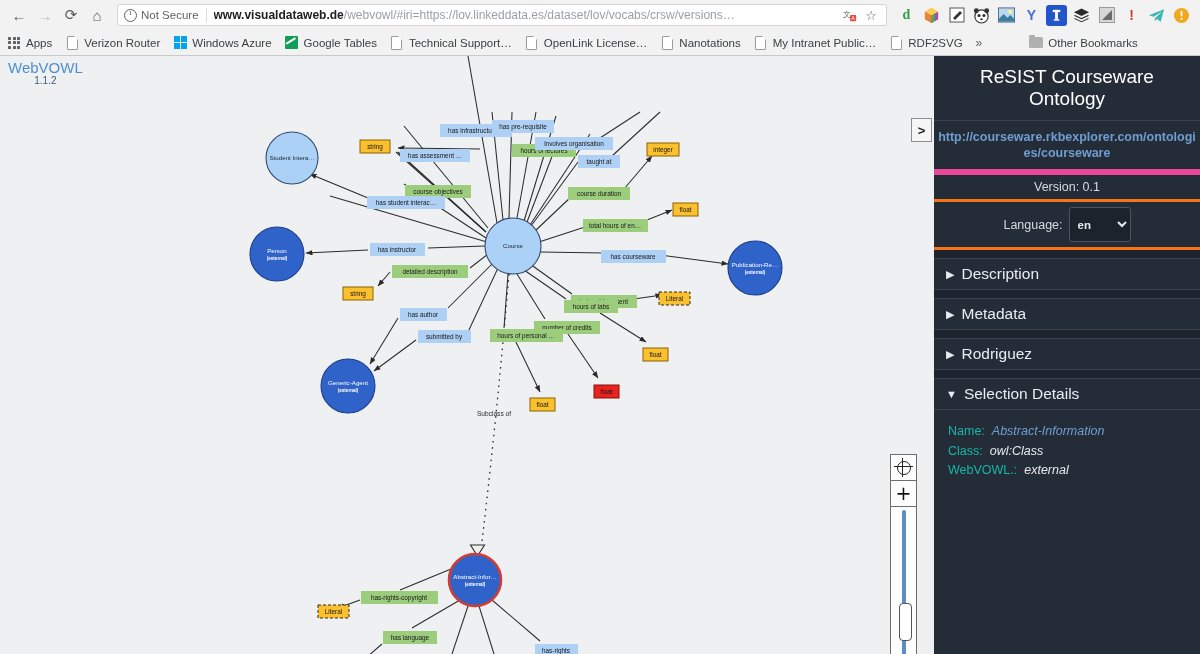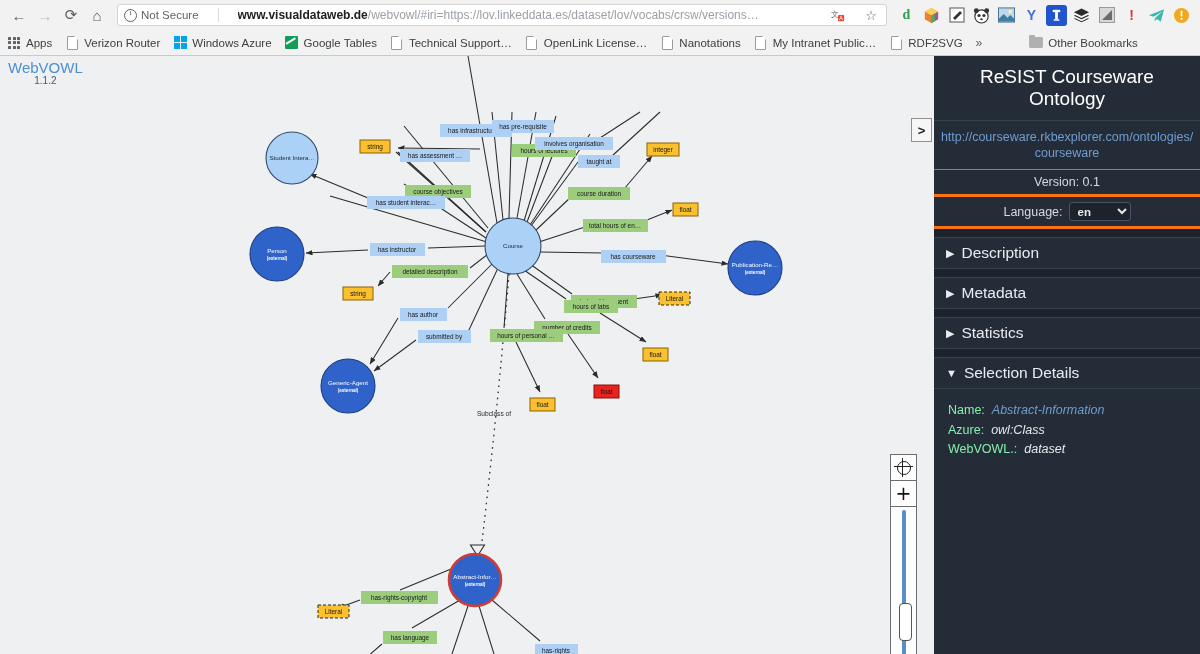--- a/index.html
+++ b/index.html
@@ -9,21 +9,21 @@
     background:#fff;
     -webkit-font-smoothing:antialiased;
   }
   
   #browser-chrome{width:1200px;height:56px;background:#f2f2f2;border-bottom:1px solid #c9c9c9;box-sizing:border-box;}
   #toolbar-row{height:30px;display:flex;align-items:center;padding:0 6px;box-sizing:border-box;}
   .nav-btn{width:26px;height:26px;display:flex;align-items:center;justify-content:center;color:#5a5a5a;font-size:15px;flex:0 0 auto;}
   .nav-btn.disabled{color:#bdbdbd;}
   #omnibox{
     flex:1 1 auto;height:22px;margin:0 7px;background:#fff;border:1px solid #d4d4d4;border-radius:3px;
-    display:flex;align-items:center;padding:0 6px;box-sizing:border-box;overflow:hidden;gap:12px;
+    display:flex;align-items:center;padding:0 6px;box-sizing:border-box;overflow:hidden;
   }
   #security-chip{display:flex;align-items:center;color:#5f6368;font-size:11.5px;white-space:nowrap;flex:0 0 auto;}
   #security-chip .i-circ{
     display:inline-block;width:11px;height:11px;border:1.2px solid #5f6368;border-radius:50%;
     position:relative;margin-right:4px;
   }
   #security-chip .i-circ::after{content:"i";position:absolute;left:0;right:0;top:-3px;text-align:center;font-size:8.5px;font-style:normal;font-family:"Liberation Serif",serif;}
   #omni-sep{width:1px;height:14px;background:#dadada;margin:0 7px;flex:0 0 auto;}
   #url-text{font-size:12px;white-space:nowrap;overflow:hidden;flex:1 1 auto;color:#9aa0a6;}
   #url-text .host{color:#202124;font-weight:bold;}
@@ -70,36 +70,36 @@
   #zoom-track{position:relative;height:155px;width:25px;}
   #zoom-track .rail{position:absolute;left:11px;top:3px;width:3.5px;height:150px;background:#5b8ec4;border-radius:2px;}
   #zoom-track .thumb{position:absolute;left:7.5px;top:96px;width:11px;height:36px;background:#fff;border:1.3px solid #555;border-radius:4px;cursor:pointer;}
 
   
   #sidebar{
     position:absolute;right:0;top:0;width:266px;height:598px;background:#242c38;color:#d9dde3;
     font-size:12.5px;box-sizing:border-box;overflow:hidden;
   }
   #sb-title{padding:10px 14px 9px;text-align:center;font-size:19px;line-height:1.18;color:#fff;border-bottom:1px solid #39424f;}
-  #sb-iri{padding:8px 4px;text-align:center;font-size:12.5px;color:#6f9dd0;line-height:1.3;border-bottom:1px solid #ec4899;word-break:break-all;cursor:pointer;}
+  #sb-iri{padding:8px 4px;text-align:center;font-size:12.5px;color:#6f9dd0;line-height:1.3;border-bottom:6px solid #ec4899;word-break:break-all;cursor:pointer;font-weight:bold;}
   .sb-line{padding:5px 12px;text-align:center;border-bottom:3px solid #f97316;color:#d6dae0;font-size:12.5px;}
   .sb-line.lang{display:flex;align-items:center;justify-content:center;gap:6px;}
   #lang-select{
     background:#1d232c;color:#e6e9ed;border:1px solid #4a5465;border-radius:3px;
-    font-family:"Liberation Sans",sans-serif;font-size:11.5px;font-weight:bold;padding:2px 4px;width:62px;height:19px;
+    font-family:"Liberation Sans",sans-serif;font-size:11.5px;font-weight:bold;padding:2px 4px;width:62px;height:35px;
   }
   .sb-gap{height:8px;background:#1c232c;}
   .sb-accordion{
     padding:6px 12px;font-size:15.5px;color:#e9ecf1;display:flex;align-items:center;gap:7px;cursor:pointer;background:#242c38;
     border-top:1px solid #39424f;border-bottom:1px solid #39424f;
   }
   .sb-accordion .tri{font-size:11px;color:#e9ecf1;}
   #selection-body{padding:12px 14px 0;font-size:12.5px;line-height:1.55;}
   #selection-body .row{display:flex;gap:7px;}
-  #selection-body .k{color:#86efac;}
+  #selection-body .k{color:#14b8a6;}
   #selection-body .v{font-style:italic;}
   #selection-body .v.link{color:#6f9dd0;cursor:pointer;}
   #selection-body .v.plain{color:#e6e9ed;}
 
   
   .nd-label{font-family:"Liberation Sans",sans-serif;font-size:6.2px;text-anchor:middle;}
   .nd-sub{font-family:"Liberation Sans",sans-serif;font-size:4.6px;text-anchor:middle;font-weight:bold;}
   .pr-label{font-family:"Liberation Sans",sans-serif;font-size:6.4px;fill:#17171a;text-anchor:middle;}
   .sc-label{font-family:"Liberation Sans",sans-serif;font-size:6.6px;fill:#2b2b2b;text-anchor:middle;}
 </style>
@@ -590,36 +590,36 @@
       <span>Description</span>
     </div>
     <div class="sb-gap"></div>
     <div class="sb-accordion">
       <span class="tri">▶</span>
       <span>Metadata</span>
     </div>
     <div class="sb-gap"></div>
     <div class="sb-accordion">
       <span class="tri">▶</span>
-      <span>Statistics</span>
+      <span>Rodriguez</span>
     </div>
     <div class="sb-gap"></div>
     <div class="sb-accordion">
       <span class="tri">▼</span>
       <span>Selection Details</span>
     </div>
 
     <div id="selection-body">
       <div class="row">
         <span class="k">Name:</span>
         <span class="v link">Abstract-Information</span>
       </div>
       <div class="row">
-        <span class="k">Azure:</span>
+        <span class="k">Class:</span>
         <span class="v plain">owl:Class</span>
       </div>
       <div class="row">
         <span class="k">WebVOWL.:</span>
-        <span class="v plain">dataset</span>
+        <span class="v plain">external</span>
       </div>
     </div>
   </div>
 </div>
 
 </body></html>

